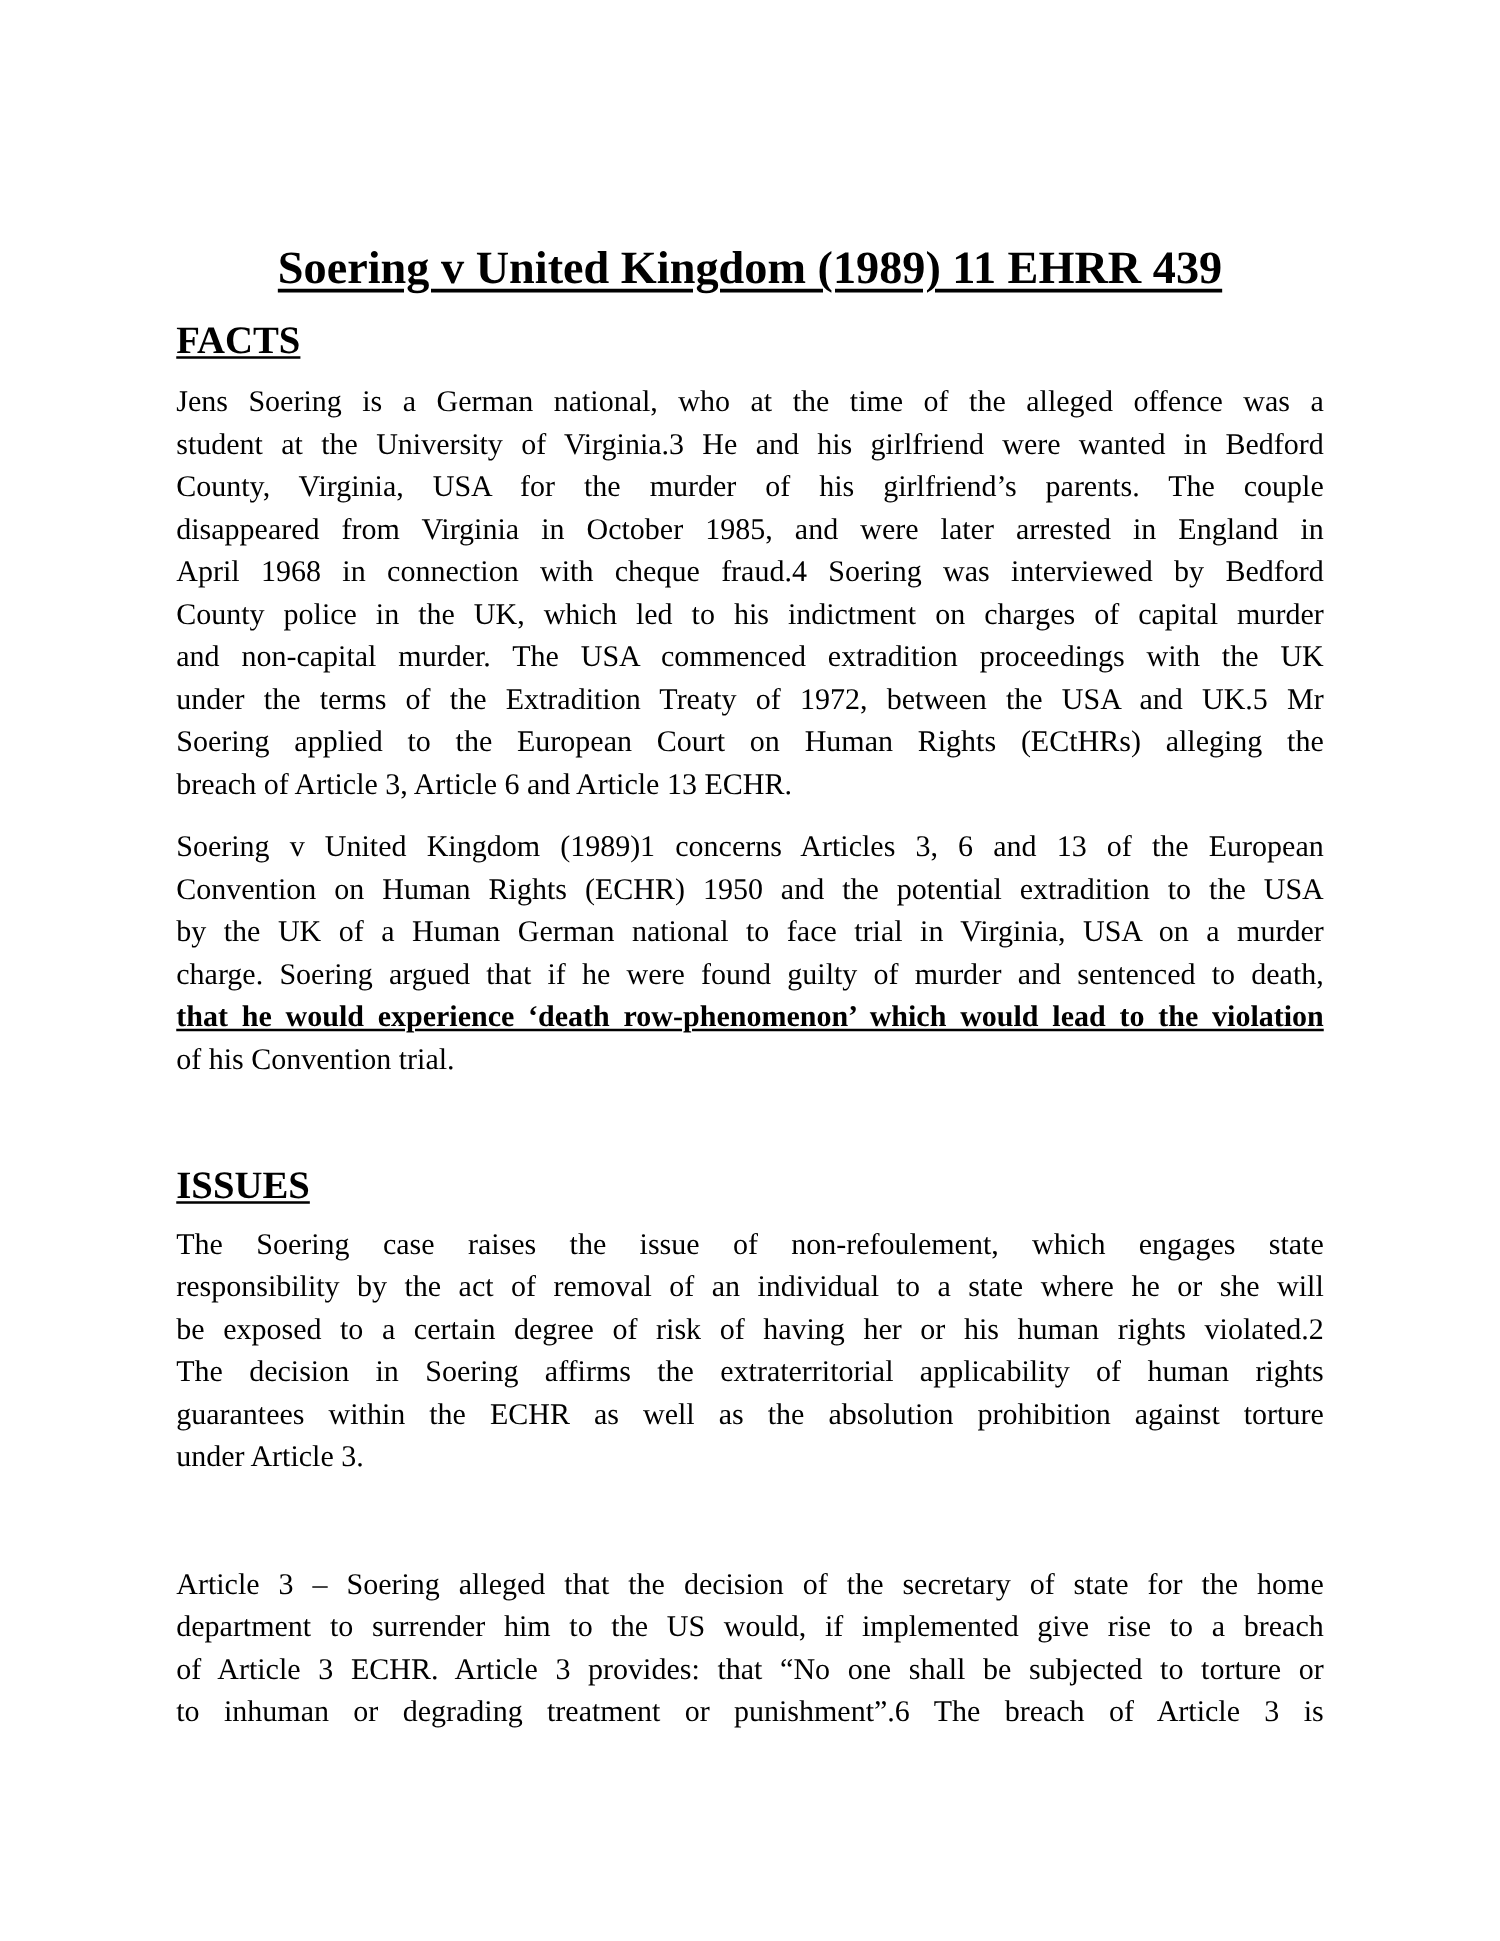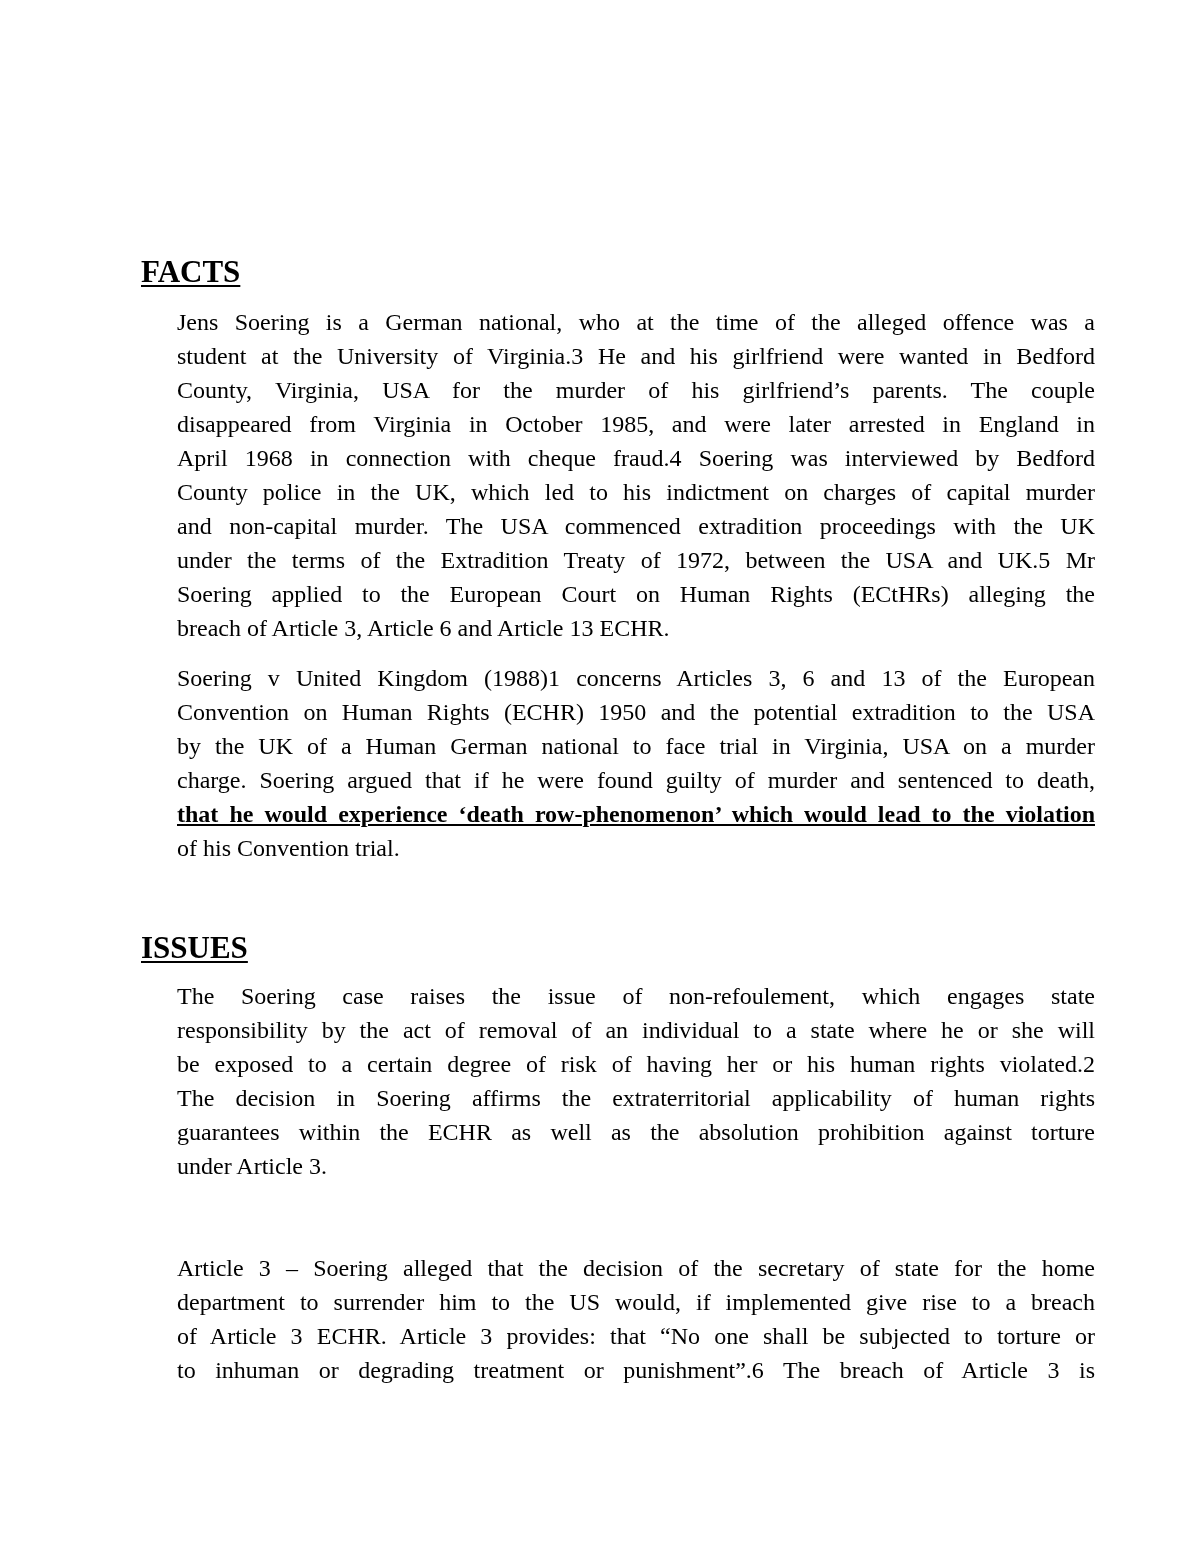--- a/index.html
+++ b/index.html
@@ -15,45 +15,46 @@
     text-decoration: underline; text-decoration-thickness: 3px; text-underline-offset: 5px;
     line-height: 50px;
   }
   .heading {
     position: absolute; left: 141px; font-size: 31px; font-weight: bold;
     text-decoration: underline; text-decoration-thickness: 2px; text-underline-offset: 3px;
     line-height: 32px;
   }
   .line {
     position: absolute; left: 141px; width: 918px; font-size: 24px; line-height: 32px;
-    white-space: nowrap; text-align: justify; text-align-last: justify; margin-left: 36px;
+    white-space: nowrap; text-align: justify; text-align-last: justify;
   }
   .line.last { text-align-last: left; }
   .line.bold { font-weight: bold; text-decoration: underline; }
 </style>
 </head>
 <body>
 
 <div class="page">
+  <div class="title">Soering v United Kingdom (1989) 11 EHRR 439</div>
 
   <div class="heading" style="top:256px;">FACTS</div>
   <div>
     <div class="line" style="top:306px;">Jens Soering is a German national, who at the time of the alleged offence was a</div>
     <div class="line" style="top:340px;">student at the University of Virginia.3 He and his girlfriend were wanted in Bedford</div>
     <div class="line" style="top:374px;">County, Virginia, USA for the murder of his girlfriend’s parents. The couple</div>
     <div class="line" style="top:408px;">disappeared from Virginia in October 1985, and were later arrested in England in</div>
     <div class="line" style="top:442px;">April 1968 in connection with cheque fraud.4 Soering was interviewed by Bedford</div>
     <div class="line" style="top:476px;">County police in the UK, which led to his indictment on charges of capital murder</div>
     <div class="line" style="top:510px;">and non-capital murder. The USA commenced extradition proceedings with the UK</div>
     <div class="line" style="top:544px;">under the terms of the Extradition Treaty of 1972, between the USA and UK.5 Mr</div>
     <div class="line" style="top:578px;">Soering applied to the European Court on Human Rights (ECtHRs) alleging the</div>
     <div class="line last" style="top:612px;">breach of Article 3, Article 6 and Article 13 ECHR.</div>
   </div>
   <div>
-    <div class="line" style="top:662px;">Soering v United Kingdom (1988)1 concerns Articles 3, 6 and 13 of the European</div>
+    <div class="line" style="top:662px;">Soering v United Kingdom (1989)1 concerns Articles 3, 6 and 13 of the European</div>
     <div class="line" style="top:696px;">Convention on Human Rights (ECHR) 1950 and the potential extradition to the USA</div>
     <div class="line" style="top:730px;">by the UK of a Human German national to face trial in Virginia, USA on a murder</div>
     <div class="line" style="top:764px;">charge. Soering argued that if he were found guilty of murder and sentenced to death,</div>
     <div class="line bold" style="top:798px;">that he would experience ‘death row-phenomenon’ which would lead to the violation</div>
     <div class="line last" style="top:832px;">of his Convention trial.</div>
   </div>
 
   <div class="heading" style="top:932px;">ISSUES</div>
   <div>
     <div class="line" style="top:980px;">The Soering case raises the issue of non-refoulement, which engages state</div>

